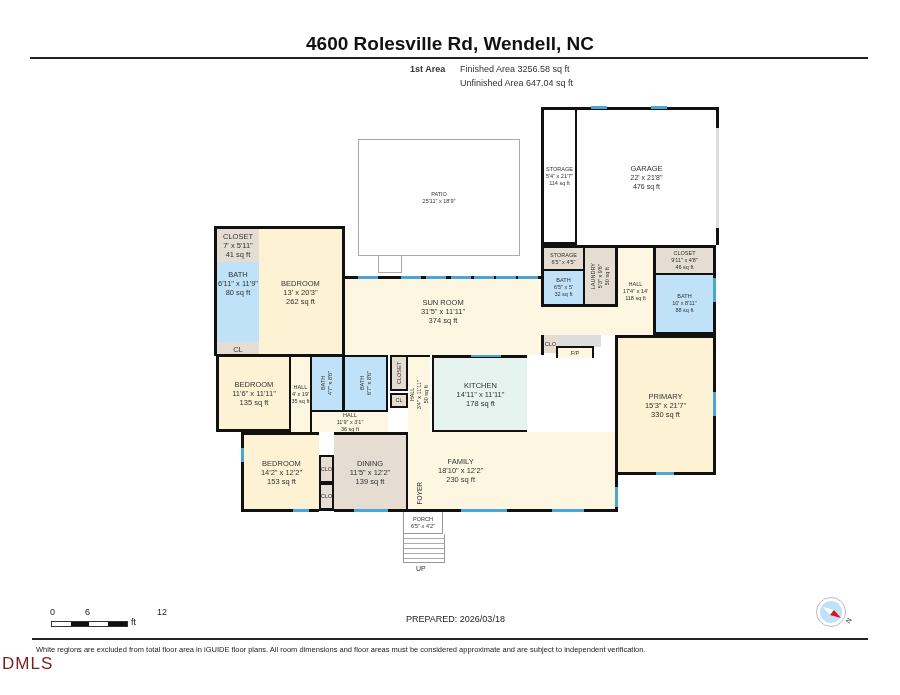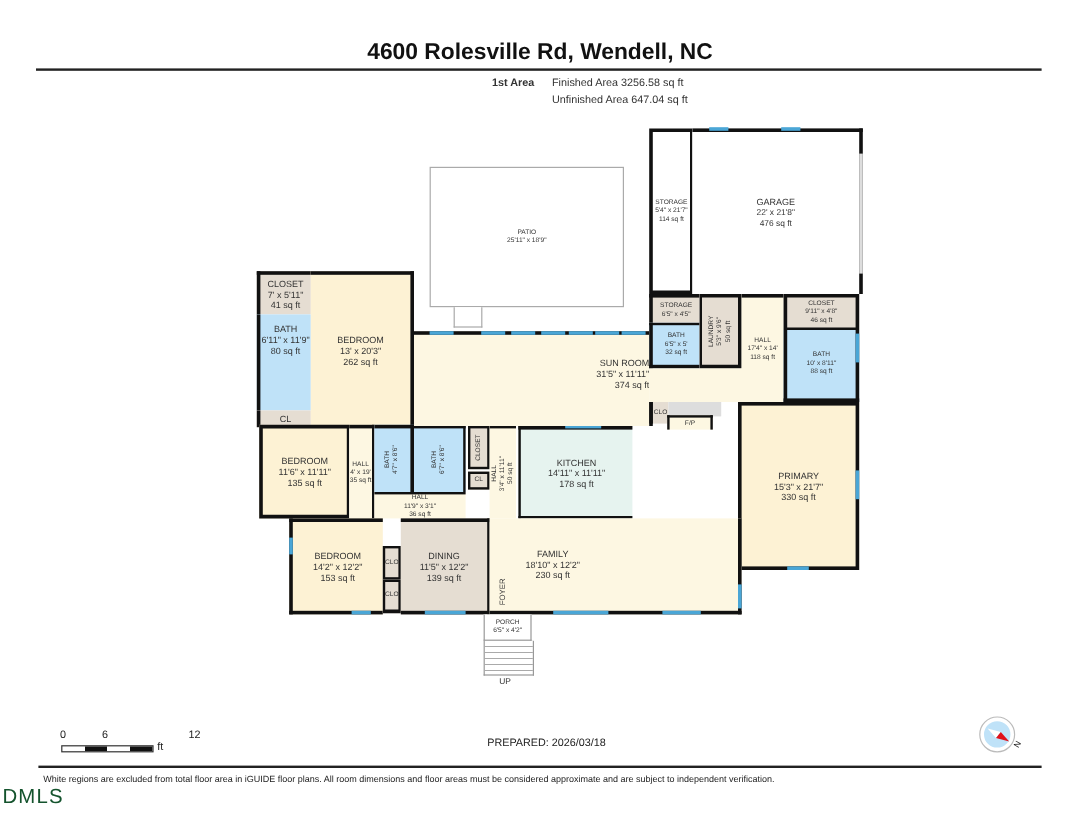--- a/index.html
+++ b/index.html
@@ -67,21 +67,21 @@
   <div class="room beige" style="left:198px;top:342px;width:45px;height:14px;border-left:3px solid #111;">
     <span class="nm">CL</span>
   </div>
 
   <div class="room yel" style="left:243px;top:226px;width:86px;height:130px;border-top:3px solid #111;border-right:3px solid #111;">
     <span class="nm">BEDROOM</span>
     <span>13' x 20'3"</span>
     <span>262 sq ft</span>
   </div>
 
-  <div class="room cream" style="left:329px;top:276px;width:196px;height:68px;border-top:3px solid #111;align-items:flex-end;">
+  <div class="room cream" style="left:329px;top:276px;width:196px;height:68px;border-top:3px solid #111;">
     <span class="nm">SUN ROOM</span>
     <span>31'5" x 11'11"</span>
     <span>374 sq ft</span>
   </div>
   <div class="win" style="left:342px;top:276px;width:20px;height:3px;"></div>
   <div class="win" style="left:385px;top:276px;width:20px;height:3px;"></div>
   <div class="win" style="left:410px;top:276px;width:20px;height:3px;"></div>
   <div class="win" style="left:435px;top:276px;width:20px;height:3px;"></div>
   <div class="win" style="left:458px;top:276px;width:20px;height:3px;"></div>
   <div class="win" style="left:480px;top:276px;width:20px;height:3px;"></div>
@@ -253,13 +253,13 @@
   <div style="position:absolute;left:3px;top:3px;width:22px;height:22px;border-radius:50%;background:#bfe2f8;"></div>
   <svg width="28" height="28" style="position:absolute;left:0;top:0;">
     <polygon points="6,9 17,12 13,17" fill="#fff"></polygon>
     <polygon points="13,17 17,12 24,20" fill="#e0101a"></polygon>
   </svg>
 </div>
 <div class="abs" style="left:846px;top:617px;font-size:7px;transform:rotate(-60deg);">N</div>
 
 <div class="abs hr" style="left:32px;top:638px;width:836px;"></div>
 <div class="abs" style="left:36px;top:645px;font-size:7.5px;color:#222;white-space:nowrap;">White regions are excluded from total floor area in iGUIDE floor plans. All room dimensions and floor areas must be considered approximate and are subject to independent verification.</div>
-<div class="abs" style="left:2px;top:654px;font-size:17px;color:#14532d;font-weight:normal;letter-spacing:1px;">DMLS</div>
+<div class="abs" style="left:2px;top:654px;font-size:17px;color:#7f1d1d;font-weight:normal;letter-spacing:1px;">DMLS</div>
 
 </body></html>

